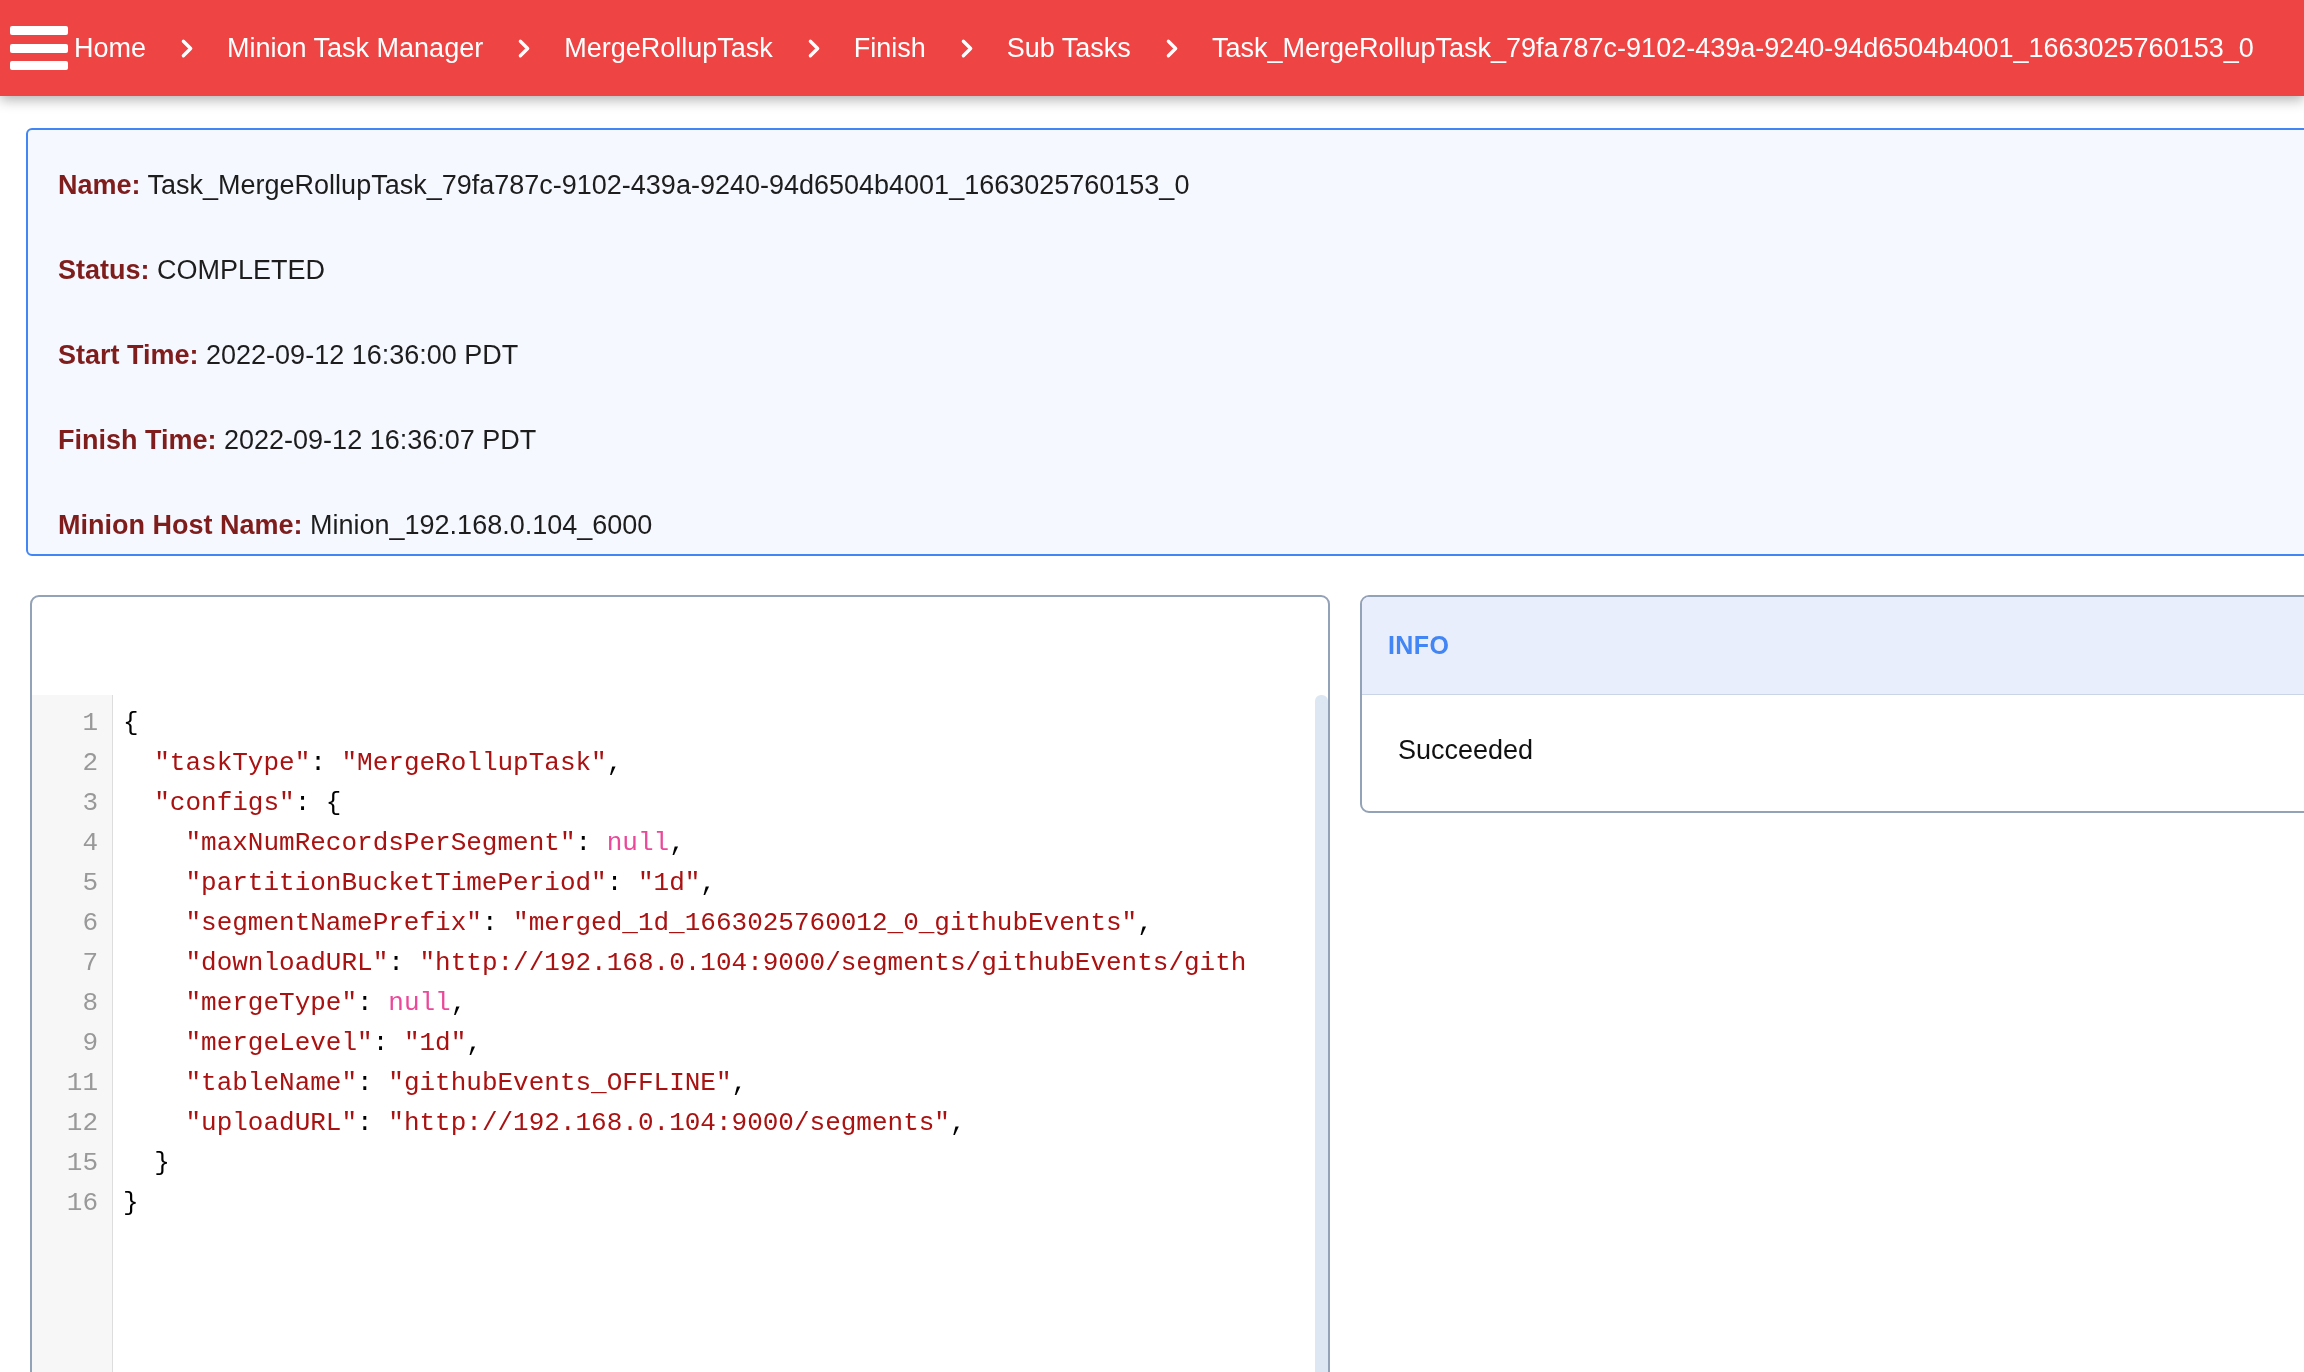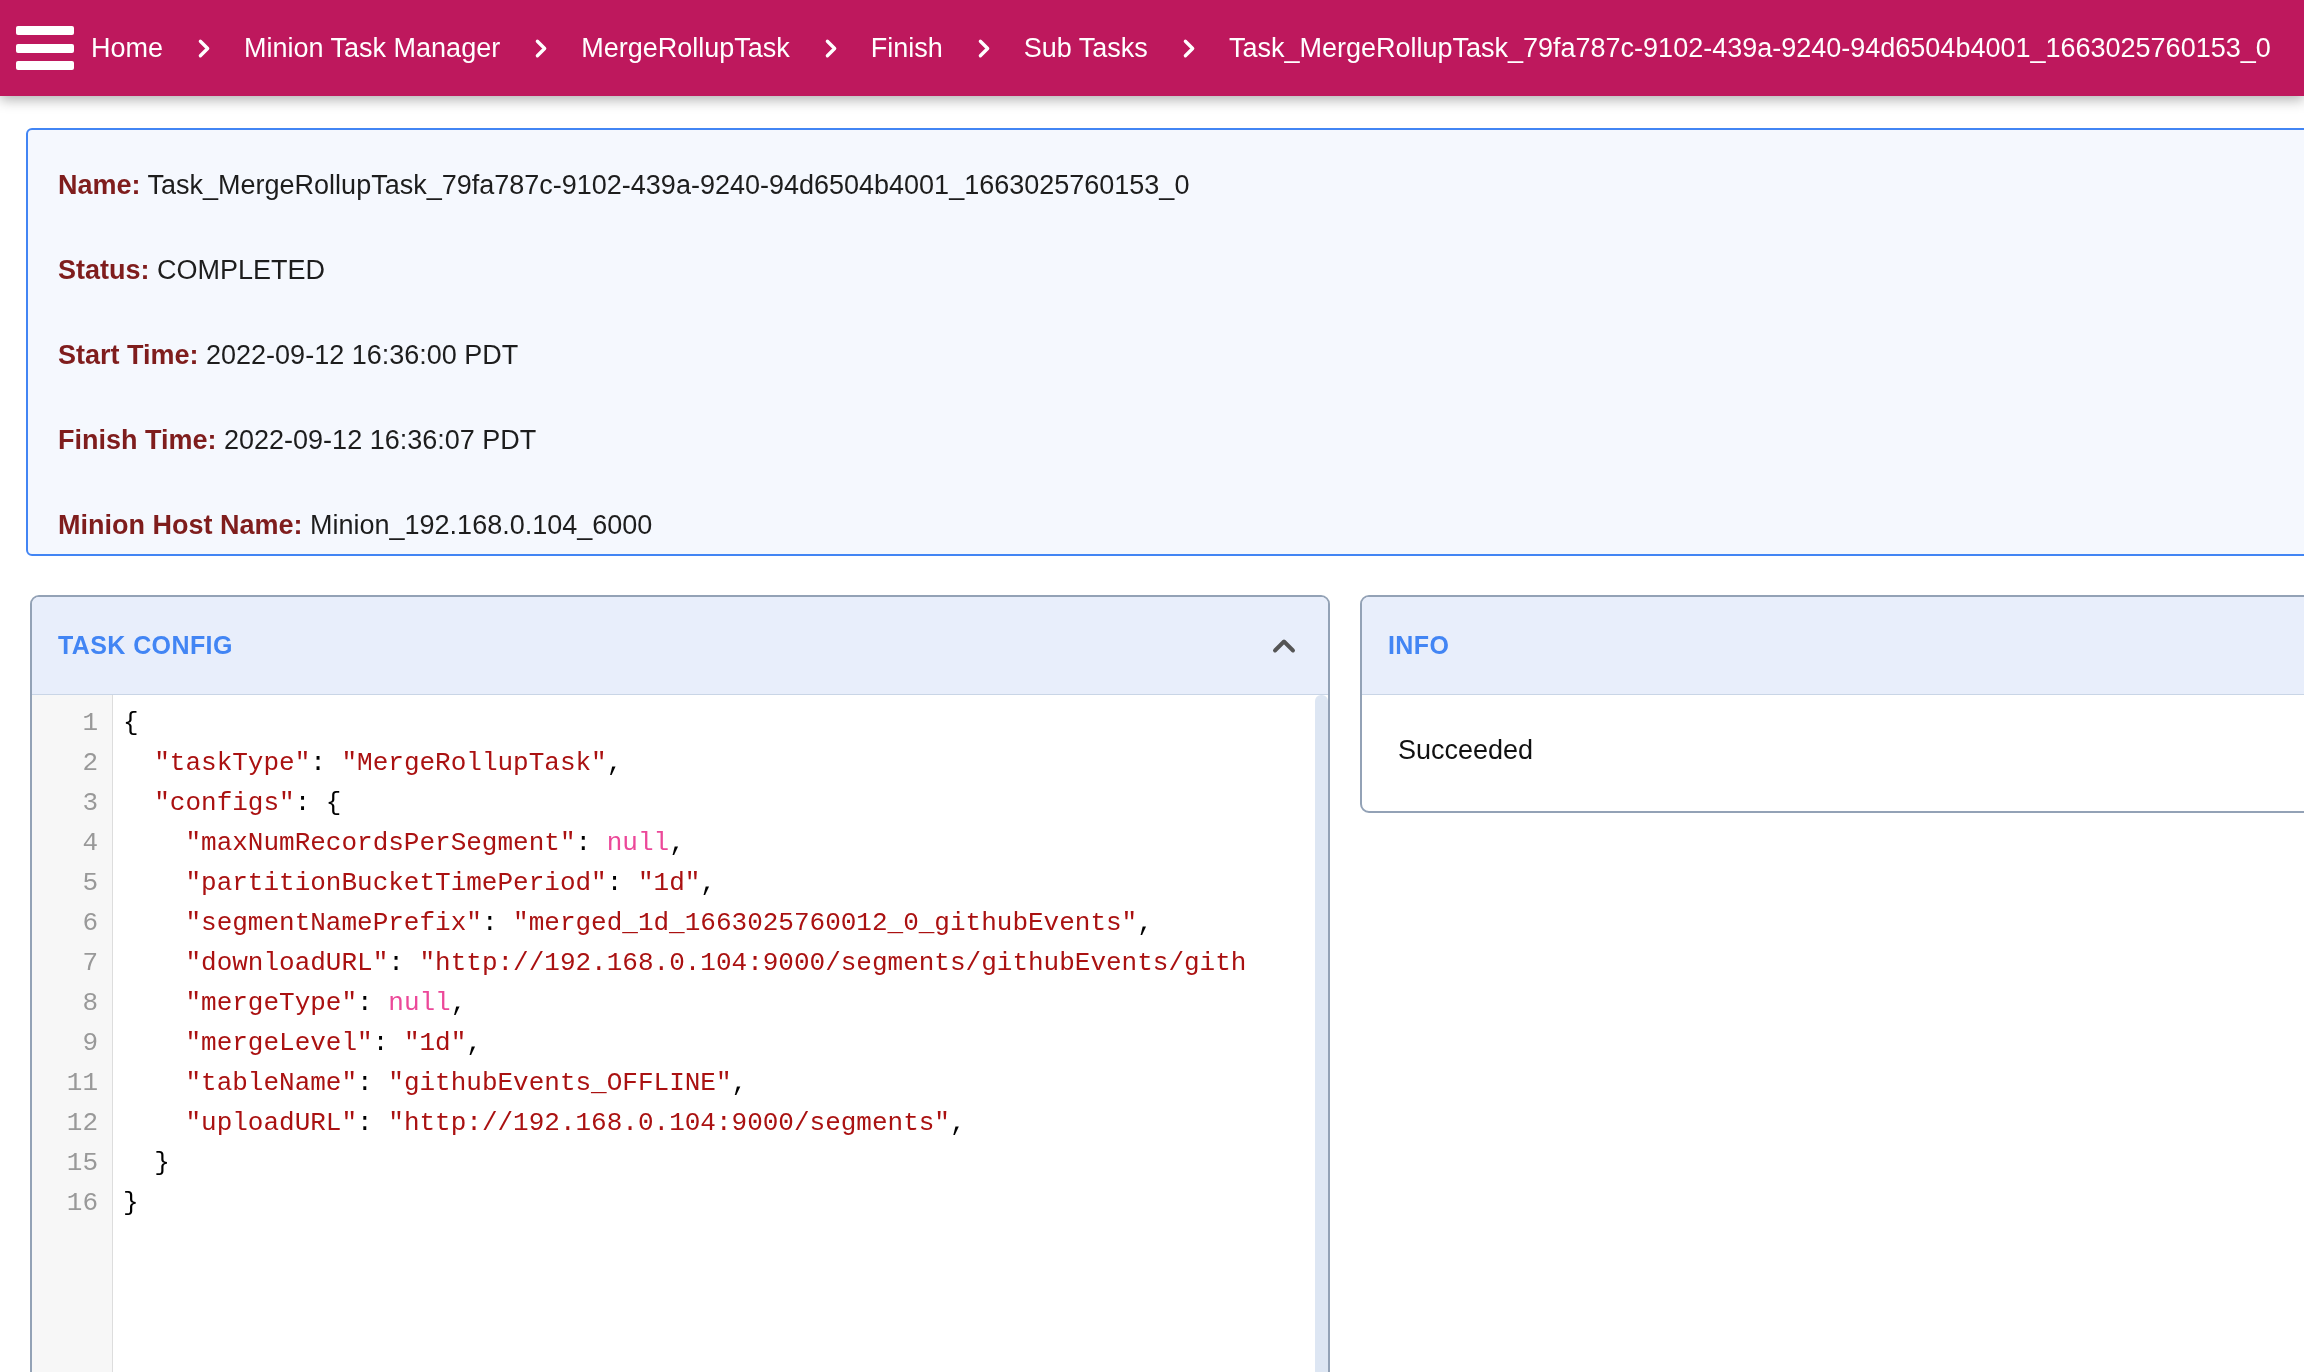--- a/index.html
+++ b/index.html
@@ -5,22 +5,22 @@
   html,body{margin:0;padding:0;}
   body{
     width:2304px;height:1372px;position:relative;overflow:hidden;
     background:#ffffff;
     font-family:"Liberation Sans","DejaVu Sans",sans-serif;
     color:#1d1d1d;
   }
   
   .appbar{
     position:absolute;left:0;top:0;width:2304px;height:96px;
-    background:#be185d;display:flex;align-items:center;
-    padding-left:16px;box-sizing:border-box;gap:17px;
+    background:#ef4444;display:flex;align-items:center;
+    padding-left:10px;box-sizing:border-box;gap:6px;
     box-shadow:0 4px 12px rgba(0,0,0,0.30);z-index:5;
   }
   .hamburger{
     width:58px;height:44px;background:none;border:none;padding:0;margin:0;
     display:flex;flex-direction:column;justify-content:space-between;cursor:pointer;
   }
   .hamburger span{display:block;width:58px;height:9px;background:#ffffff;border-radius:2px;}
   .breadcrumbs{display:flex;align-items:center;gap:28px;white-space:nowrap;}
   .bc-item{color:#ffffff;font-size:27px;line-height:1;cursor:pointer;}
   .bc-item[data-interactable="false"]{cursor:default;}
@@ -102,26 +102,20 @@
 
 <section class="summary-card" id="summary-rows" data-interactable="false">
     <div class="srow" data-interactable="false"><b data-interactable="false">Name:</b><span data-interactable="false"> Task_MergeRollupTask_79fa787c-9102-439a-9240-94d6504b4001_1663025760153_0</span></div>
     <div class="srow" data-interactable="false"><b data-interactable="false">Status:</b><span data-interactable="false"> COMPLETED</span></div>
     <div class="srow" data-interactable="false"><b data-interactable="false">Start Time:</b><span data-interactable="false"> 2022-09-12 16:36:00 PDT</span></div>
     <div class="srow" data-interactable="false"><b data-interactable="false">Finish Time:</b><span data-interactable="false"> 2022-09-12 16:36:07 PDT</span></div>
     <div class="srow" data-interactable="false"><b data-interactable="false">Minion Host Name:</b><span data-interactable="false"> Minion_192.168.0.104_6000</span></div>
   </section>
 
 <section class="card task-config-card" data-interactable="false">
-  <header class="card-header" data-interactable="true">
-    <span class="card-title" data-interactable="false">TASK CONFIG</span>
-    <svg class="chev-up" viewBox="0 0 24 24" data-interactable="true">
-      <path d="M6 15l6-6 6 6"></path>
-    </svg>
-  </header>
   <div class="code-area" data-interactable="true">
     <div class="gutter-bg" data-interactable="false"></div>
     <div class="code-lines" id="code-lines" data-interactable="false">
         <div class="cl" data-interactable="false">
           <span class="ln" data-interactable="false">1</span>
           <span class="ct" data-interactable="false"><span class="tk-p">{</span></span>
         </div>
         <div class="cl" data-interactable="false">
           <span class="ln" data-interactable="false">2</span>
           <span class="ct" data-interactable="false"><span class="tk-p">  </span><span class="tk-s">"taskType"</span><span class="tk-p">: </span><span class="tk-s">"MergeRollupTask"</span><span class="tk-p">,</span></span>

